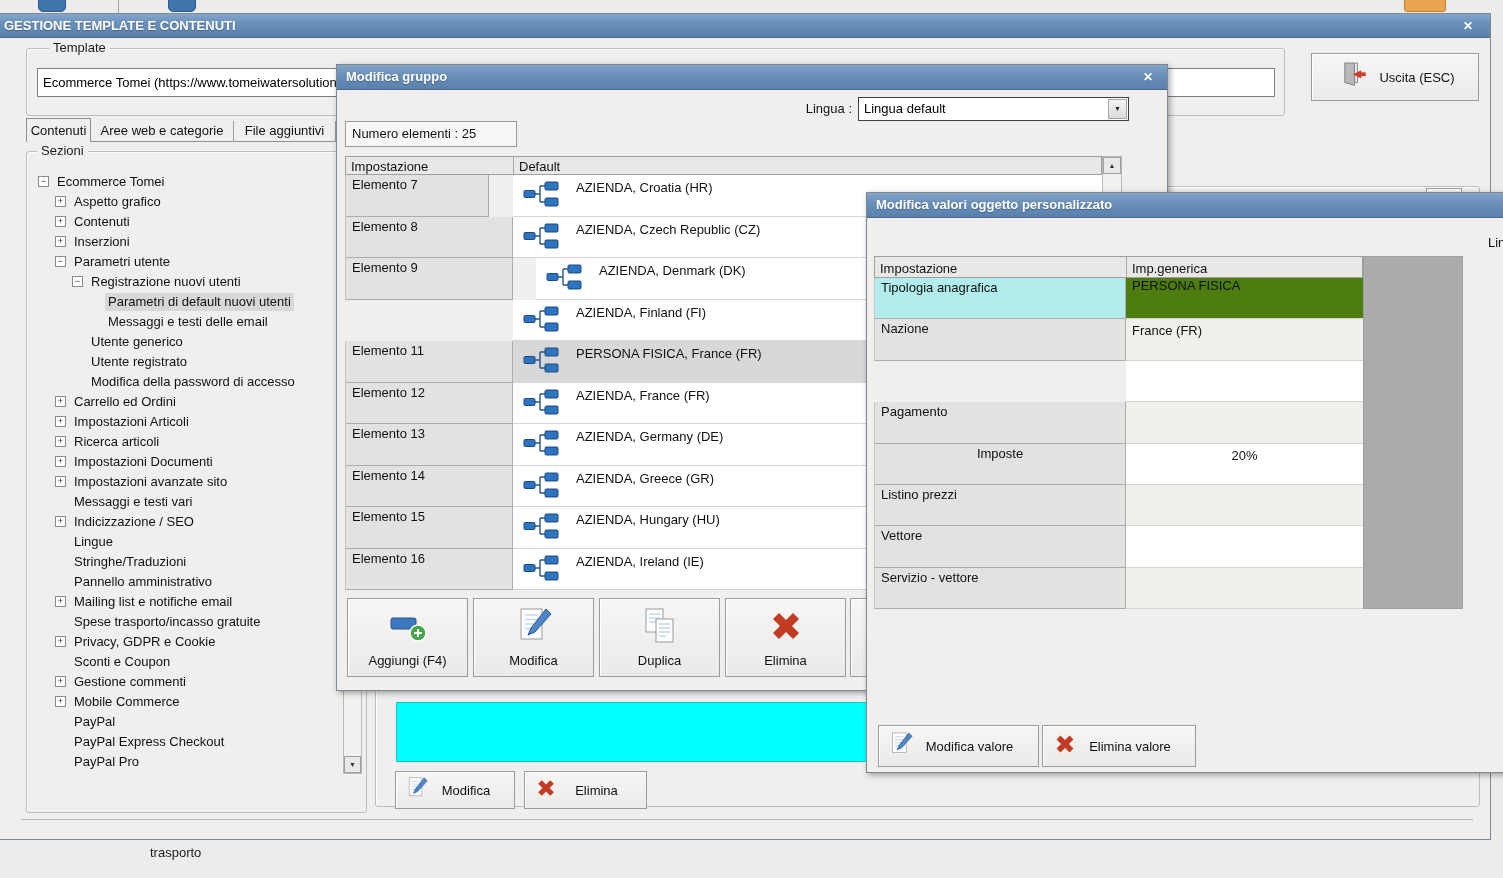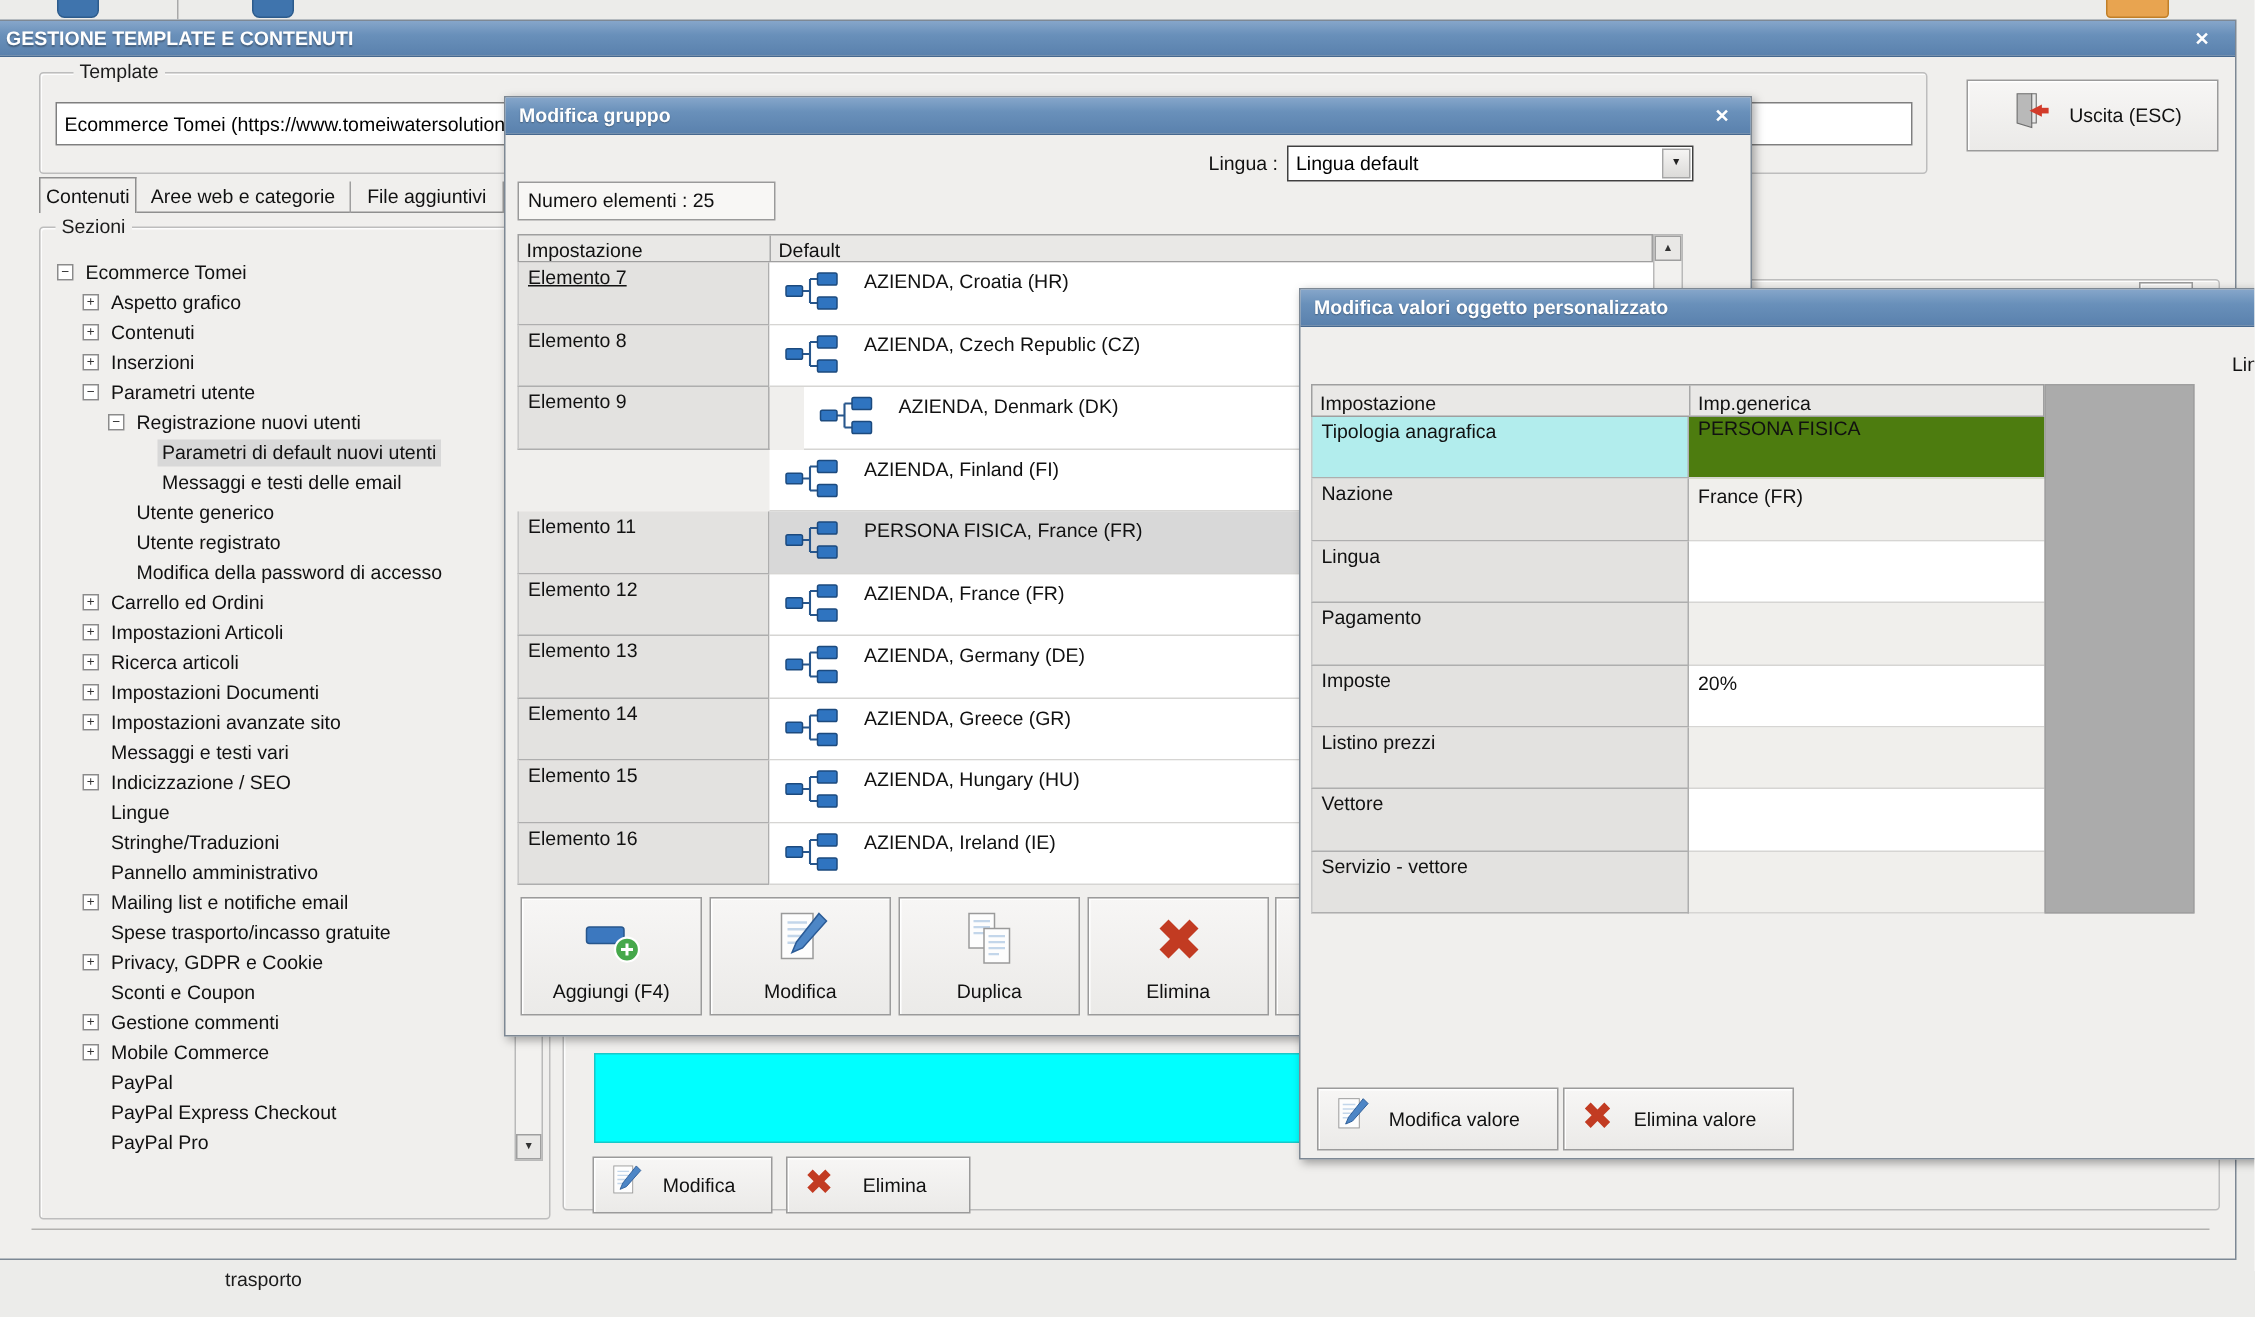--- a/index.html
+++ b/index.html
@@ -254,21 +254,21 @@
     <div class="abs" style="left:8px;top:56px;width:172px;height:26px;background:#f8f7f5;border:1px solid #9a9a9a;">
       <span class="abs" style="left:6px;top:4px;font-size:13px;color:#111;">Numero elementi : 25</span>
     </div>
 
     <div class="thead" style="left:8px;top:91px;width:757px;height:19px;">
       <div class="hcell" style="left:0;width:168px;">Impostazione</div>
       <div class="hcell" style="left:168px;width:589px;border-right:none;">Default</div>
     </div>
     <div class="abs" id="d1-rows" style="left:8px;top:110px;width:757px;height:417px;">
         <div class="trow" style="position: absolute; left: 0px; top: 0px; width: 757px; height: 41.5px;">
-          <div class="lcell" style="left: 0px; top: 0px; width: 168px; height: 100%; text-decoration: underline;">Elemento 7</div>
+          <div class="lcell" style="left: 0px; top: 0px; width: 144px; height: 100%;">Elemento 7</div>
           <div class="vcell" style="left: 168px; top: 0px; width: 589px; height: 100%;">
             <span style="position: absolute; left: 10px; top: 6px;"><svg width="38" height="26" viewBox="0 0 38 26">
                 <path d="M12 13h5M17 5v16M17 5h5M17 21h5" stroke="#27568c" fill="none" stroke-width="1.4"></path>
                 <rect x="1" y="9.5" width="11" height="7" rx="1.2" fill="#2f74c0" stroke="#1c4a7e"></rect>
                 <rect x="22" y="1" width="13" height="8" rx="1.2" fill="#2f74c0" stroke="#1c4a7e"></rect>
                 <rect x="22" y="17" width="13" height="8" rx="1.2" fill="#2f74c0" stroke="#1c4a7e"></rect>
               </svg></span>
             <span style="position: absolute; left: 63px; top: 5px;">AZIENDA, Croatia (HR)</span>
           </div>
         </div>
@@ -435,28 +435,27 @@
     <div class="abs" id="d2-rows" style="left:7px;top:85px;width:489px;height:331px;">
         <div class="trow" style="position: absolute; left: 0px; top: 0px; width: 489px; height: 41.375px;">
           <div class="lcell" style="left: 0px; top: 0px; width: 252px; height: 100%; background: rgb(178, 237, 237);">Tipologia anagrafica</div>
           <div class="vcell" style="left: 252px; top: 0px; width: 237px; height: 100%; padding: 0 6px; background: #4d7c0f;">PERSONA FISICA</div>
         </div>
         <div class="trow" style="position: absolute; left: 0px; top: 41.375px; width: 489px; height: 41.375px;">
           <div class="lcell" style="left: 0px; top: 0px; width: 252px; height: 100%;">Nazione</div>
           <div class="vcell" style="left: 252px; top: 0px; width: 237px; height: 100%; padding: 4px 6px; background: rgb(240, 239, 236);">France (FR)</div>
         </div>
         <div class="trow" style="position: absolute; left: 0px; top: 82.75px; width: 489px; height: 41.375px;">
-          <div class="lcell" style="left: 0px; top: 0px; width: 252px; height: 100%;">Lingua</div>
           <div class="vcell" style="left: 252px; top: 0px; width: 237px; height: 100%; padding: 4px 6px; background: rgb(255, 255, 255);"></div>
         </div>
         <div class="trow" style="position: absolute; left: 0px; top: 124.125px; width: 489px; height: 41.375px;">
           <div class="lcell" style="left: 0px; top: 0px; width: 252px; height: 100%;">Pagamento</div>
           <div class="vcell" style="left: 252px; top: 0px; width: 237px; height: 100%; padding: 4px 6px; background: rgb(240, 239, 236);"></div>
         </div>
-        <div class="trow" style="position: absolute; left: 0px; top: 165.5px; width: 489px; height: 41.375px;">
+        <div class="trow" style="position: absolute; left: 0px; top: 165.5px; width: 489px; height: 41.375px; text-align: center;">
           <div class="lcell" style="left: 0px; top: 0px; width: 252px; height: 100%;">Imposte</div>
           <div class="vcell" style="left: 252px; top: 0px; width: 237px; height: 100%; padding: 4px 6px; background: rgb(255, 255, 255);">20%</div>
         </div>
         <div class="trow" style="position: absolute; left: 0px; top: 206.875px; width: 489px; height: 41.375px;">
           <div class="lcell" style="left: 0px; top: 0px; width: 252px; height: 100%;">Listino prezzi</div>
           <div class="vcell" style="left: 252px; top: 0px; width: 237px; height: 100%; padding: 4px 6px; background: rgb(240, 239, 236);"></div>
         </div>
         <div class="trow" style="position: absolute; left: 0px; top: 248.25px; width: 489px; height: 41.375px;">
           <div class="lcell" style="left: 0px; top: 0px; width: 252px; height: 100%;">Vettore</div>
           <div class="vcell" style="left: 252px; top: 0px; width: 237px; height: 100%; padding: 4px 6px; background: rgb(255, 255, 255);"></div>

